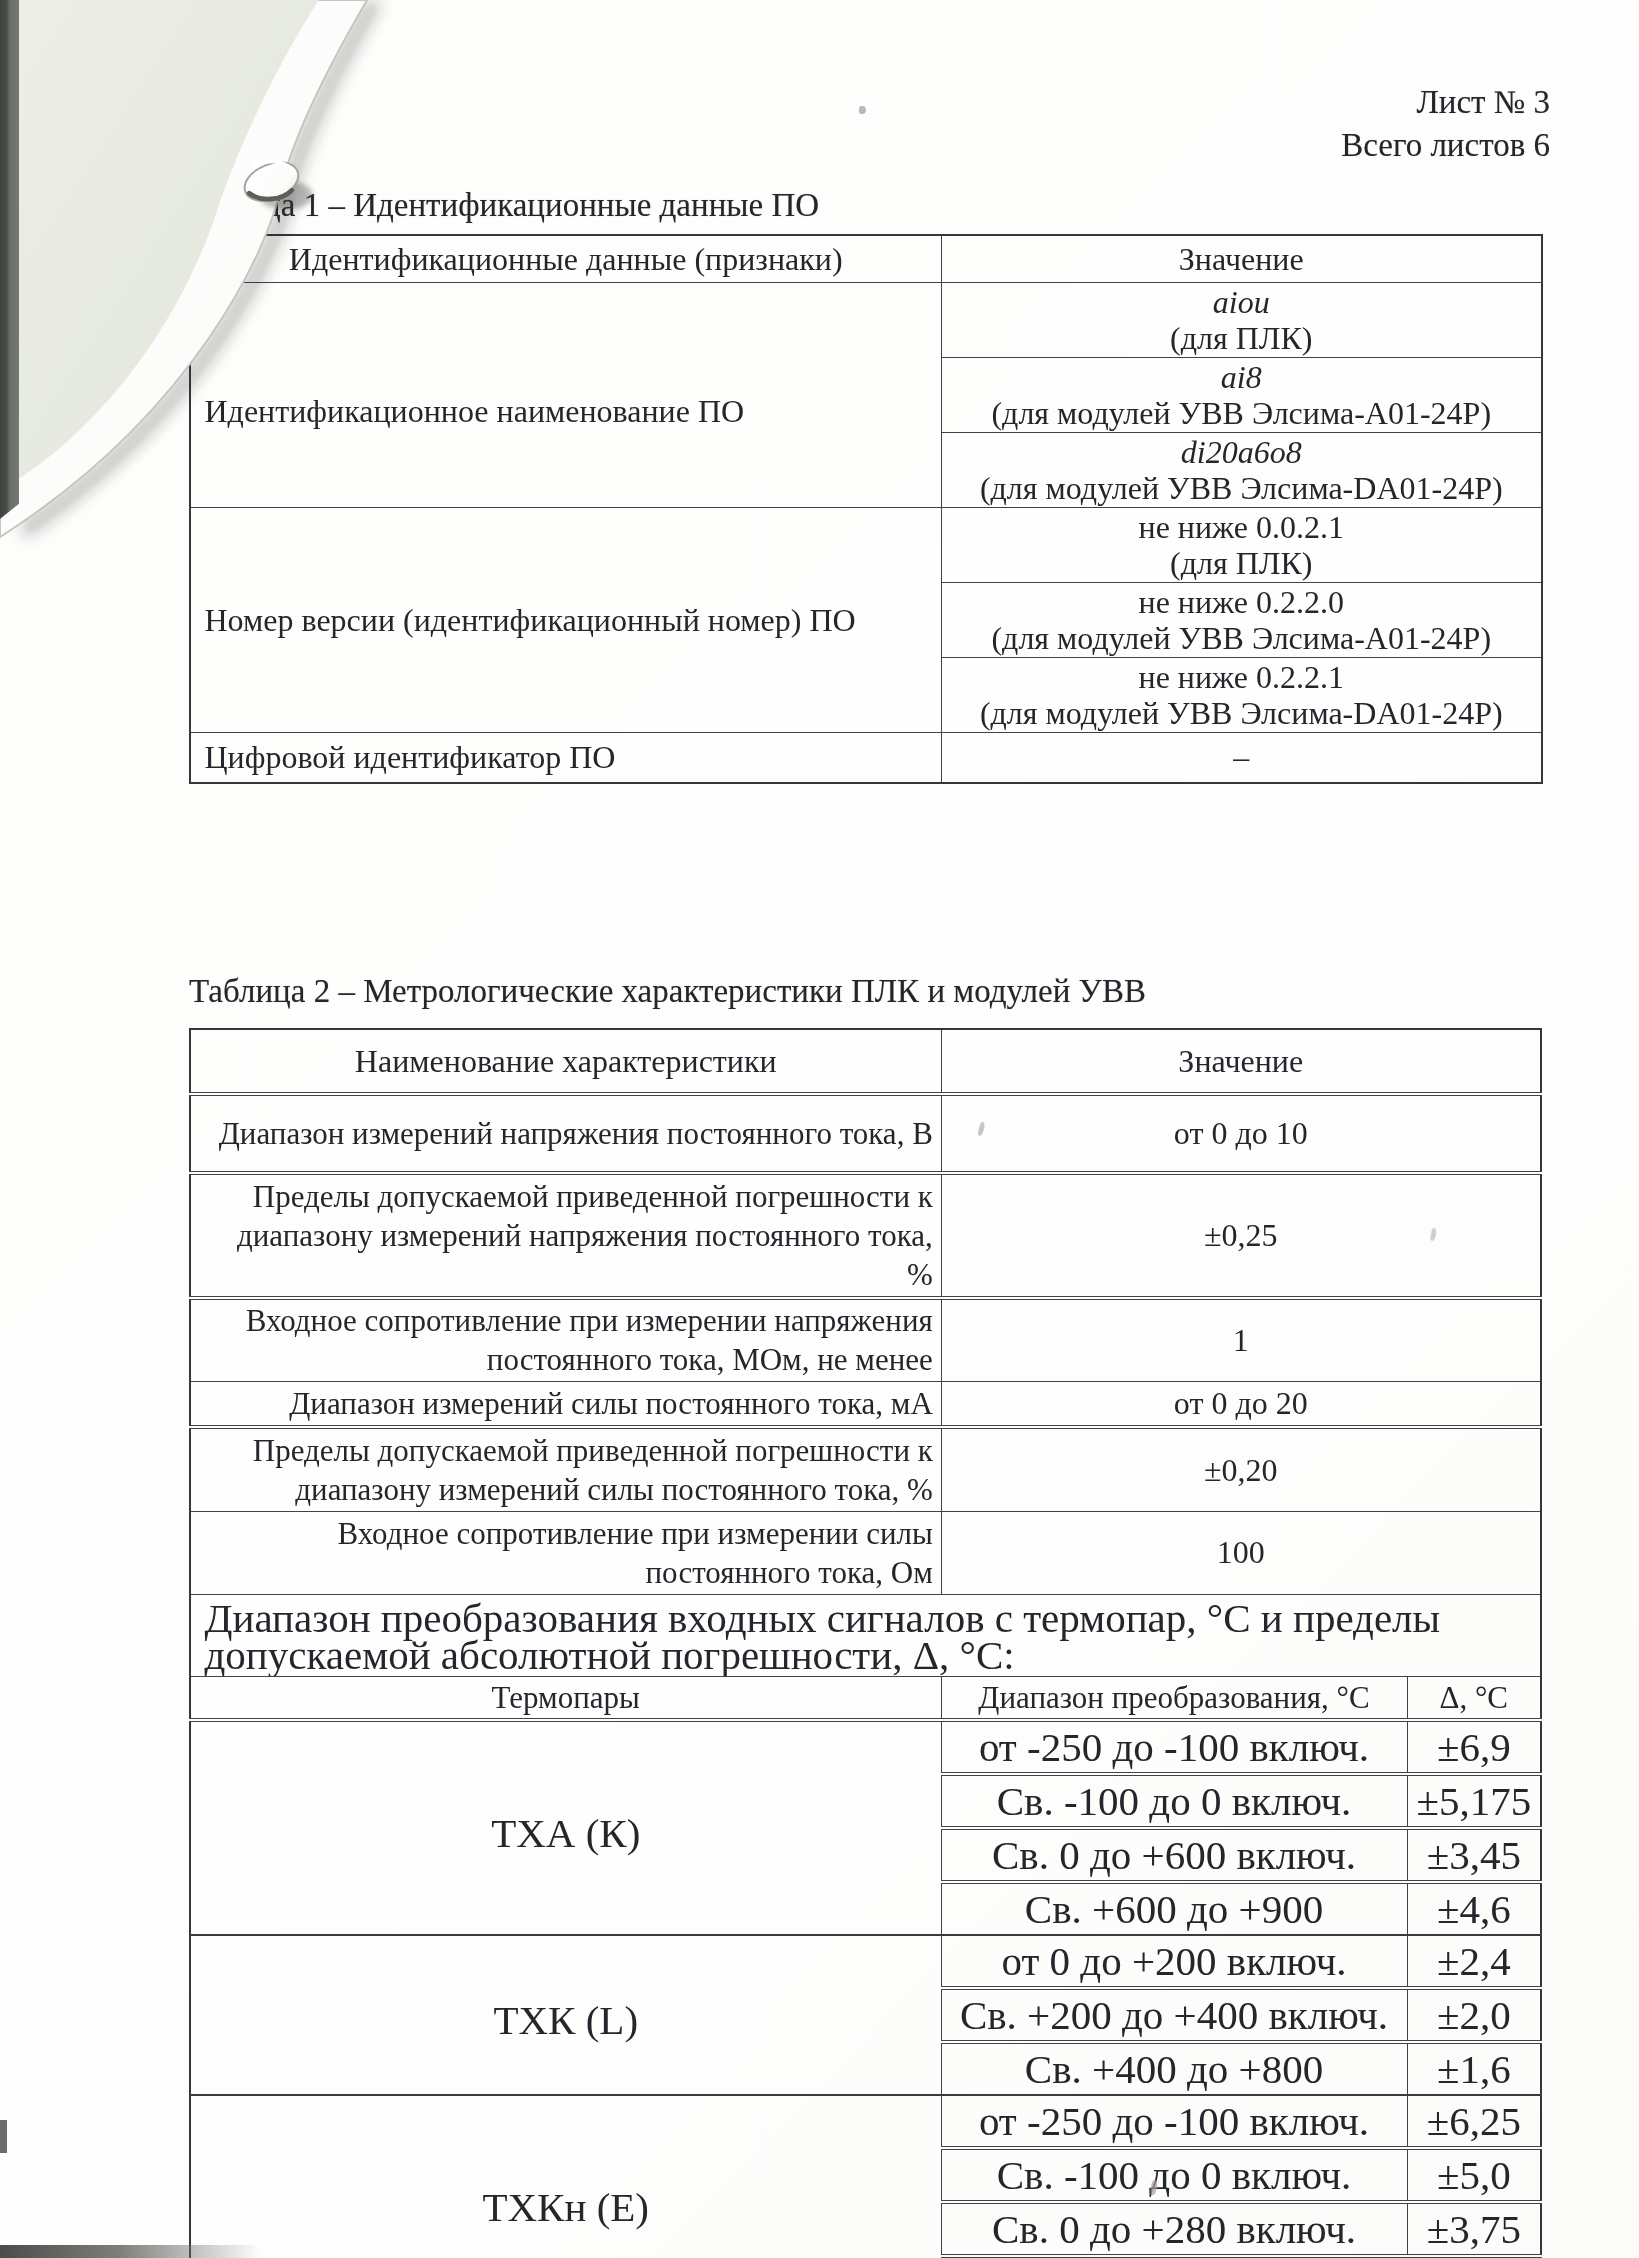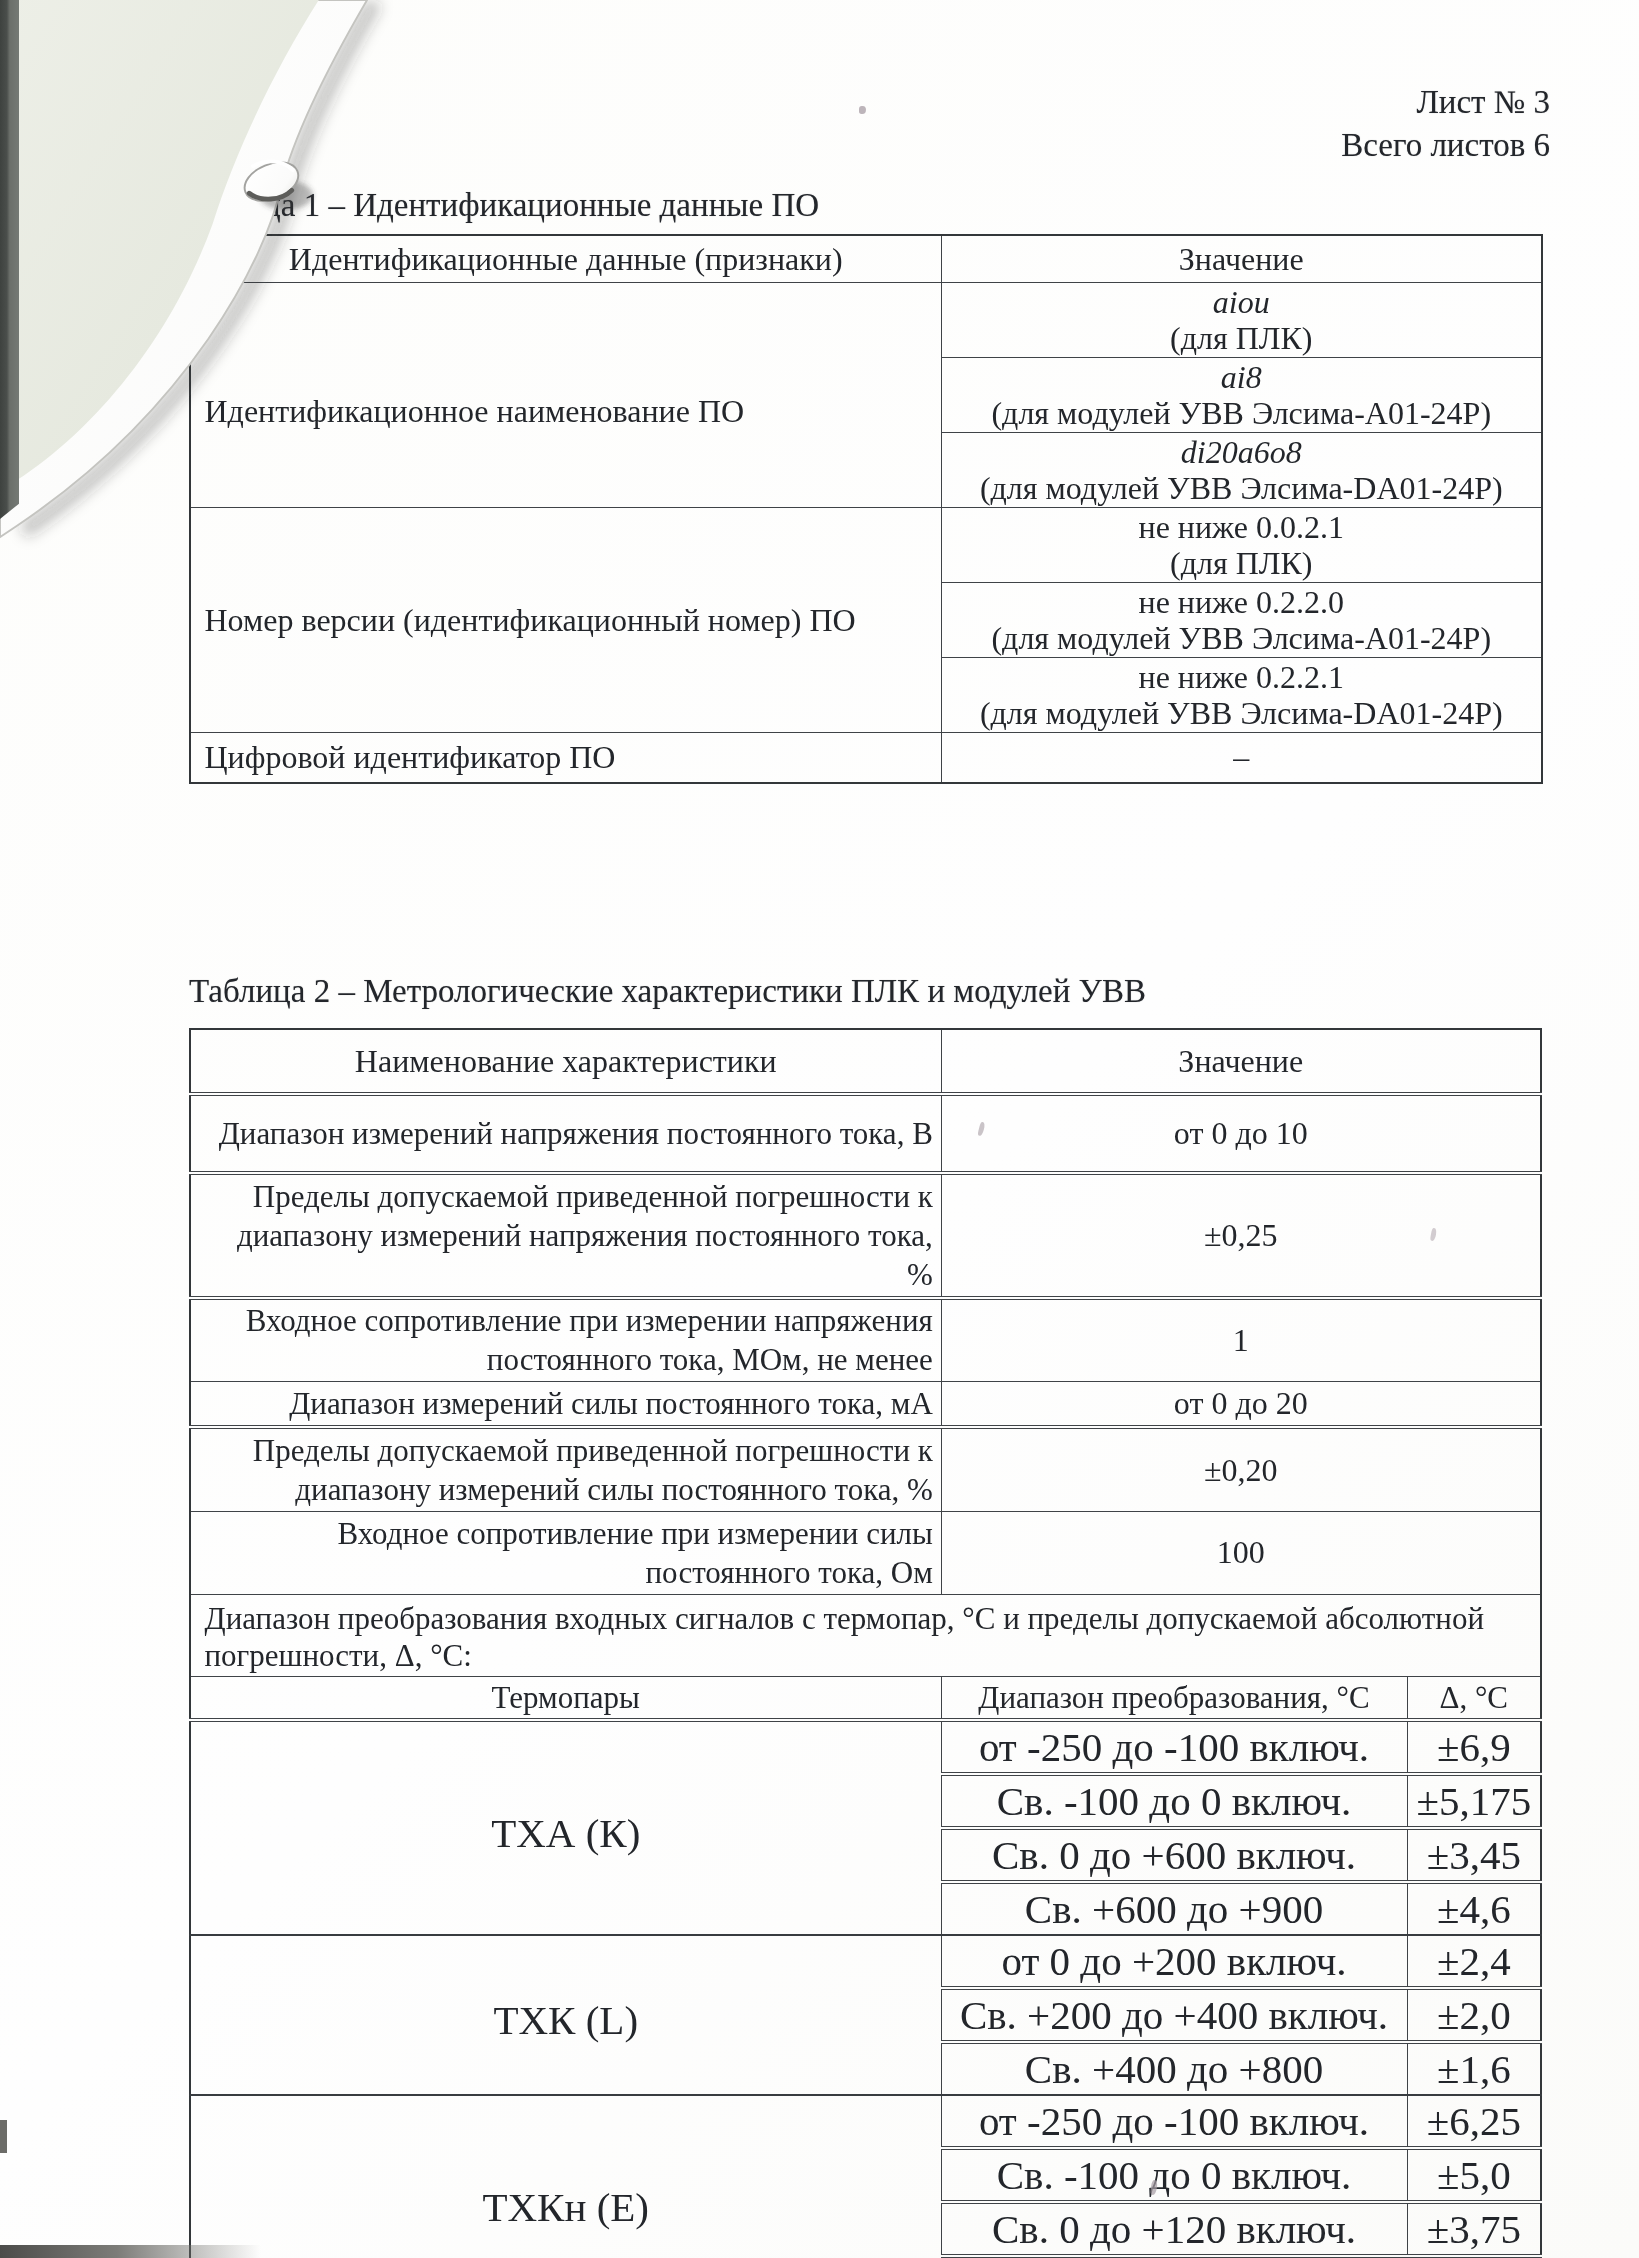--- a/index.html
+++ b/index.html
@@ -68,21 +68,21 @@
   .t2 td.n { text-align:right; vertical-align:middle; padding:1.9px 7.7px 1.9px 13.5px; line-height:39px; font-size:31px; }
   .t2 td.v { text-align:center; vertical-align:middle; }
   .t2 tr.dsep > td { border-top:4.8px double #3f4347; }
   .t2 tr.gsep > td { border-top:2.9px solid #383c40; }
   .t2 tr.r1 td { height:71px; }
   .t2 tr.r2 td { height:114px; }
   .t2 tr.r3 td { height:77px; }
   .t2 tr.r4 td { height:39px; }
   .t2 tr.r5 td { height:75px; }
   .t2 tr.r6 td { height:71px; }
-  .t2 tr.note td { height:62px; text-align:left; vertical-align:top; padding:5.8px 11.6px 1.9px 13.5px; line-height:37px; font-size:31px; }
+  .t2 tr.note td { height:62px; text-align:left; vertical-align:top; padding:5.8px 11.6px 1.9px 13.5px; line-height:37px; font-size:41px; }
   .t2 tr.shdr td { height:39px; text-align:center; vertical-align:middle; font-size:31px; border-bottom:4.8px double #3f4347; }
   .t2 tr.tr39 td { height:38px; text-align:center; vertical-align:middle; font-size:41px; }
   .t2 td.tg { vertical-align:top; text-align:center; padding-top:10px; font-size:32px; }
 </style>
 </head>
 <body>
 
 <div class="page">
 
   <div class="edge-strip"></div>
@@ -271,21 +271,21 @@
       <tr class="tr39 gsep">
         <td class="tg" rowspan="4">ТХКн (Е)</td>
         <td>от -250 до -100 включ.</td>
         <td>±6,25</td>
       </tr>
       <tr class="tr39 dsep">
         <td>Св. -100 до 0 включ.</td>
         <td>±5,0</td>
       </tr>
       <tr class="tr39 dsep">
-        <td>Св. 0 до +120 включ.</td>
+        <td>Св. 0 до +280 включ.</td>
         <td>±3,75</td>
       </tr>
       <tr class="tr39 dsep">
         <td>Св. +250 до +1000</td>
         <td>±2,5</td>
       </tr>
     </tbody>
   </table>
 
 </div>

